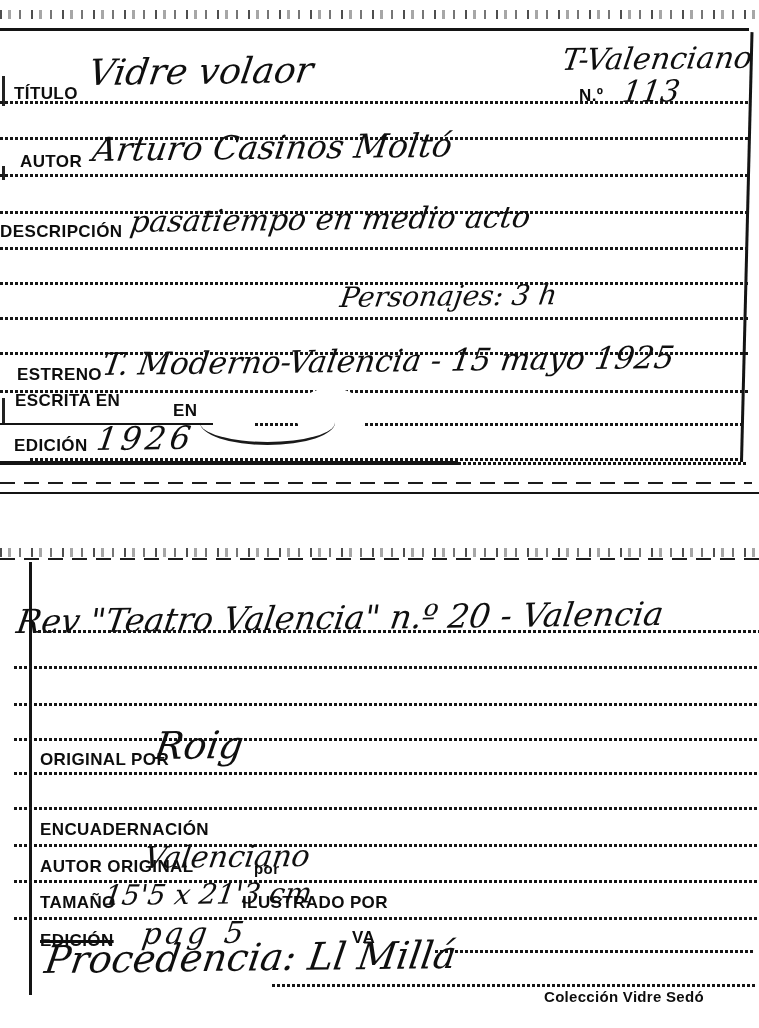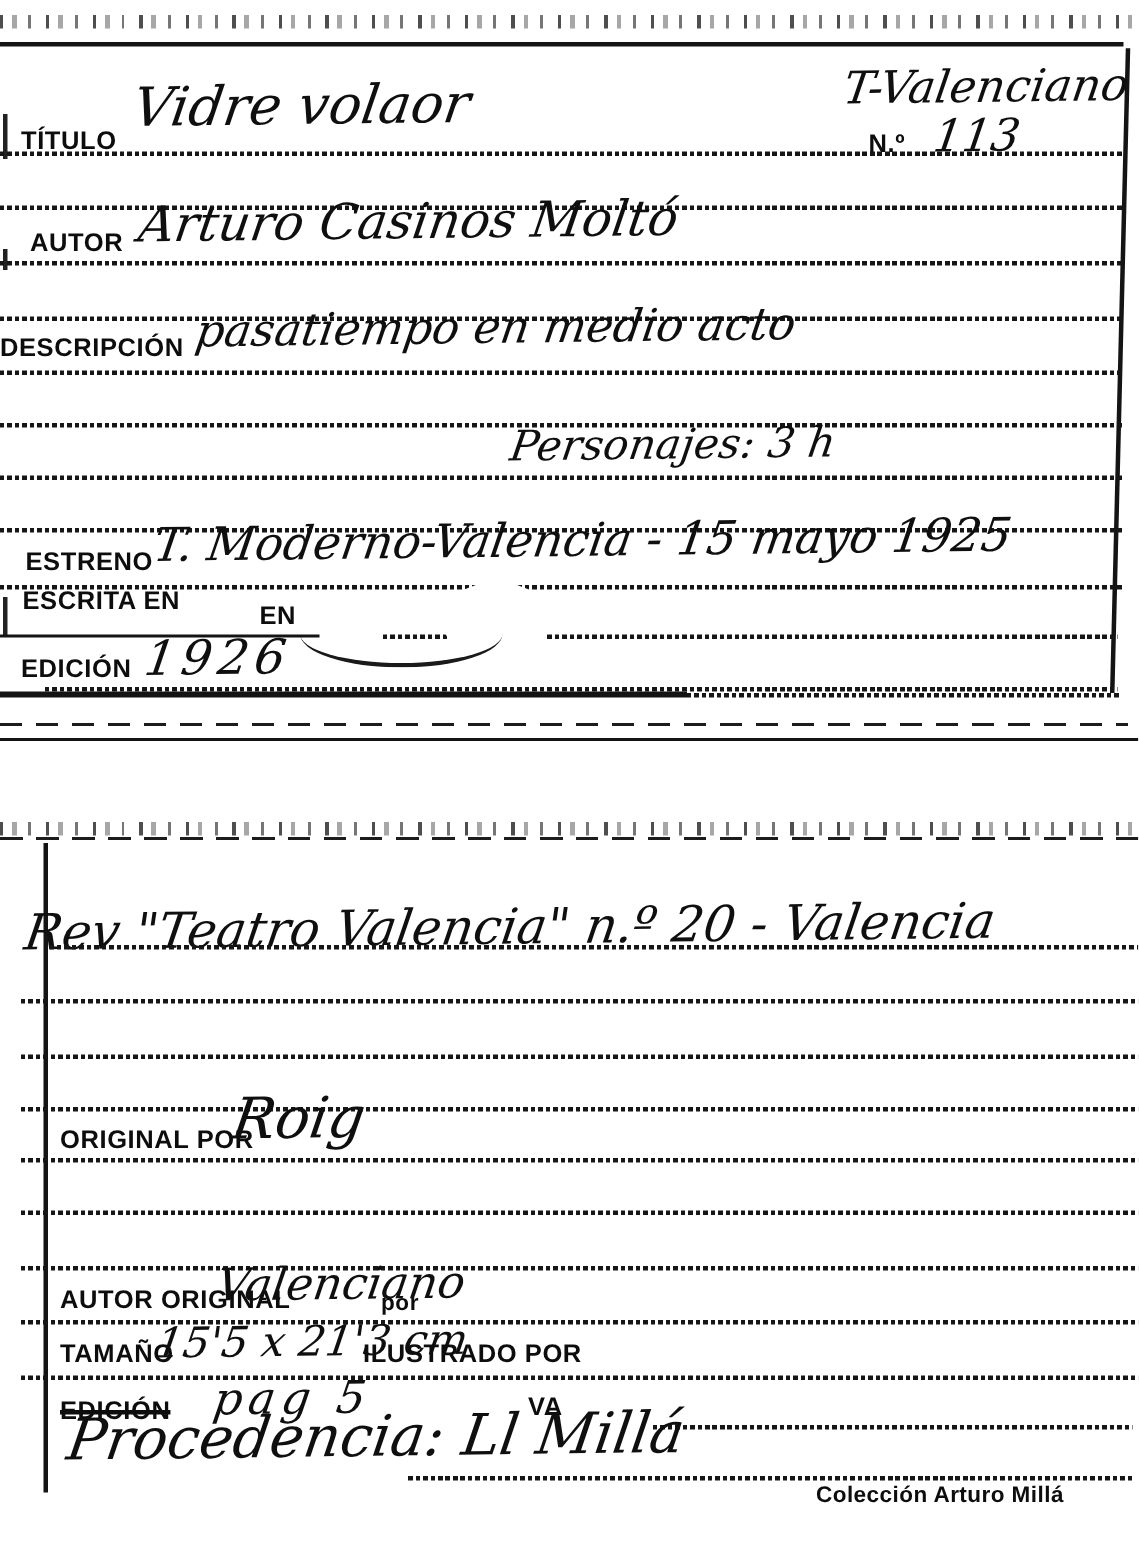--- a/index.html
+++ b/index.html
@@ -116,34 +116,35 @@
   <div class="dotline" style="left:14px;top:666px;width:745px;"></div>
 
   <div class="dotline" style="left:14px;top:703px;width:745px;"></div>
   <div class="dotline" style="left:14px;top:738px;width:745px;"></div>
 
   <div class="label" style="left:40px;top:750px;">ORIGINAL POR</div>
   <div class="hw" style="left:152px;top:724px;font-size:38px;">Roig</div>
   <div class="dotline" style="left:14px;top:772px;width:745px;"></div>
   <div class="dotline" style="left:14px;top:807px;width:745px;"></div>
 
+  <div class="label" style="left:40px;top:820px;">ENCUADERNACIÓN</div>
   <div class="dotline" style="left:14px;top:844px;width:745px;"></div>
 
   <div class="label" style="left:40px;top:857px;">AUTOR ORIGINAL</div>
   <div class="hw" style="left:142px;top:840px;font-size:30px;">Valenciano</div>
   <div class="label small" style="left:238px;top:860px;">por</div>
   <div class="dotline" style="left:14px;top:880px;width:745px;"></div>
 
   <div class="label" style="left:40px;top:893px;">TAMAÑO</div>
   <div class="hw" style="left:102px;top:879px;font-size:28px;">15'5 x 21'3 cm</div>
   <div class="label" style="left:242px;top:893px;">ILUSTRADO POR</div>
   <div class="dotline" style="left:14px;top:917px;width:745px;"></div>
 
   <div class="label strike" style="left:40px;top:931px;">EDICIÓN</div>
   <div class="hw" style="left:140px;top:916px;font-size:30px;letter-spacing:4px;">pag 5</div>
   <div class="label" style="left:352px;top:928px;">VA</div>
   <div class="dotline" style="left:435px;top:950px;width:320px;"></div>
 
   <div class="hw" style="left:42px;top:938px;font-size:38px;">Procedencia: Ll Millá</div>
   <div class="dotline" style="left:272px;top:984px;width:483px;"></div>
 
-  <div class="footer-credit" style="left:544px;top:988px;">Colección Arturo Millá</div>
+  <div class="footer-credit" style="left:544px;top:988px;">Colección Vidre Sedó</div>
 </div>
 
 </body></html>

